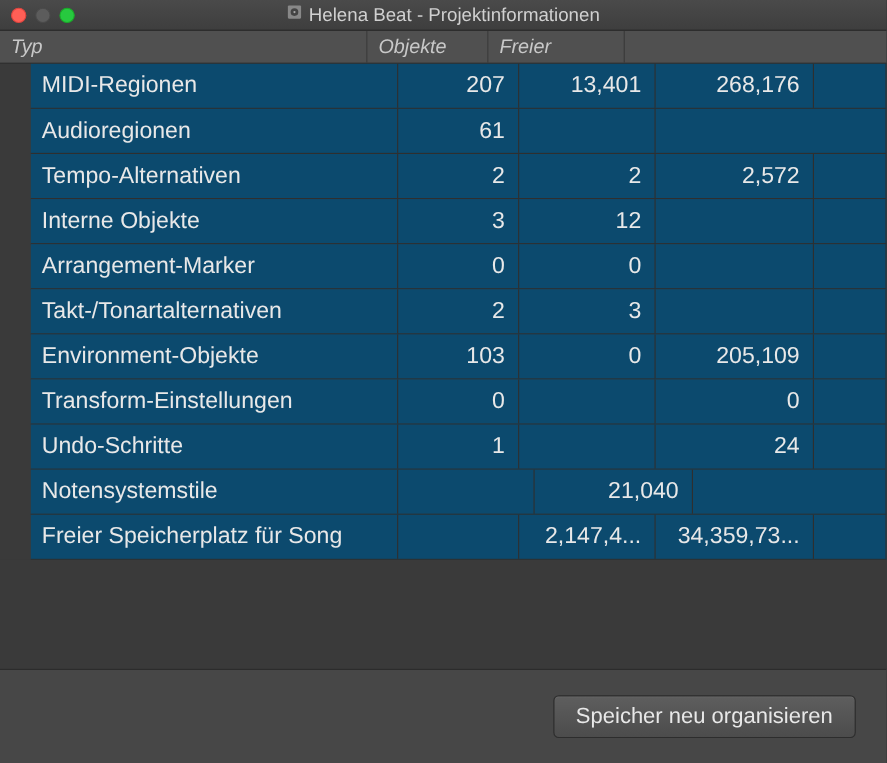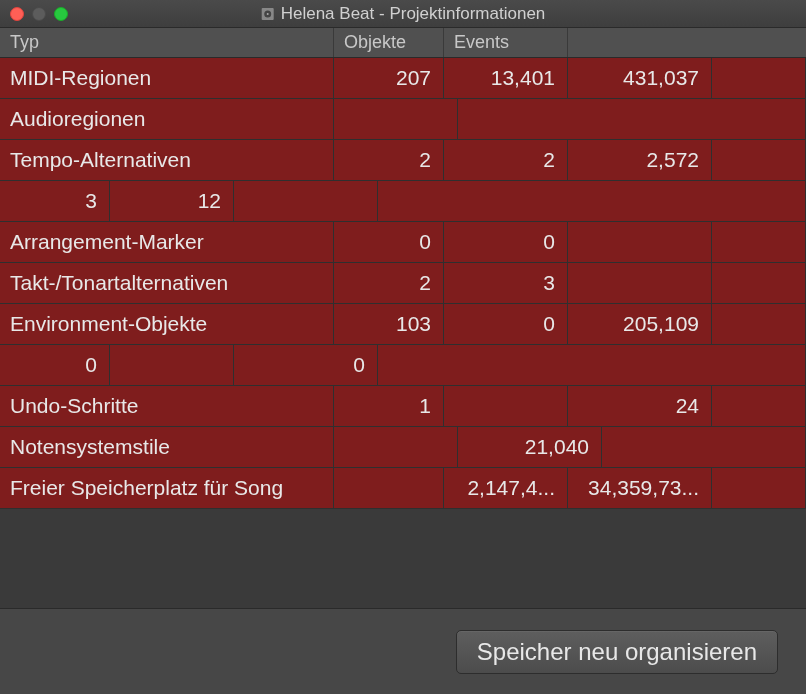--- a/index.html
+++ b/index.html
@@ -38,21 +38,21 @@
     .tl-red { background: #ff5f56; border: 0.5px solid #e0443e; }
     .tl-yellow { background: #5c5c5c; border: 0.5px solid #4a4a4a; }
     .tl-green { background: #27c93f; border: 0.5px solid #1aab29; }
     .title {
       position: absolute;
       left: 50%;
       transform: translateX(-50%);
       font-size: 17px;
       color: #d0d0d0;
       display: flex;
-      align-items: center;
+      align-items: flex-start;
       gap: 6px;
       white-space: nowrap;
     }
     .title-icon {
       width: 14px;
       height: 14px;
       display: inline-flex;
       align-items: center;
       justify-content: center;
     }
@@ -62,34 +62,36 @@
       display: flex;
       border-bottom: 1px solid #2a2a2a;
     }
     .header-cell {
       border-right: 1px solid #3a3a3a;
       display: flex;
       align-items: center;
       padding: 12px 10px;
       font-size: 18px;
       color: #c8c8c8;
+      font-style: italic;
     }
     .col-typ { width: 334px; }
     .col-objekte { width: 110px; text-align: center; }
     .col-events { width: 124px; }
     .col-speicher { width: 144px; }
     .col-extra { flex: 1; border-right: none; }
     .table-body {
       background: #3a3a3a;
     }
     .row {
       height: 41px;
       display: flex;
       border-bottom: 1px solid #2f2f2f;
-      background: #7f1d1d;
+      background: #0c4a6e;
+      margin-left: 28px;
     }
     .cell {
       border-right: 1px solid #2f2f2f;
       display: flex;
       align-items: center;
       padding: 0 12px;
       font-size: 21px;
       color: #e8e8e8;
       overflow: hidden;
       white-space: nowrap;
@@ -111,21 +113,21 @@
       display: flex;
       align-items: center;
       justify-content: flex-end;
       padding: 0 28px;
     }
     .footer-btn {
       background: linear-gradient(to bottom, #5e5e5e, #4c4c4c);
       border: 1px solid #2d2d2d;
       border-radius: 5px;
       color: #e8e8e8;
-      font-size: 24px;
+      font-size: 20px;
       padding: 7px 20px;
       cursor: pointer;
       box-shadow: 0 1px 0 rgba(255,255,255,0.05) inset;
     }
   </style>
 </head>
 <body>
 
 <div class="titlebar">
   <div class="traffic-lights">
@@ -141,45 +143,47 @@
         <circle cx="7" cy="7" r="1" fill="#aaa"></circle>
       </svg>
     </span>
     <span>Helena Beat - Projektinformationen</span>
   </div>
 </div>
 
 <div class="header-row">
   <div class="header-cell col-typ">Typ</div>
   <div class="header-cell col-objekte">Objekte</div>
-  <div class="header-cell col-events">Events</div>
+  <div class="header-cell col-events">Freier</div>
   <div class="header-cell col-extra"></div>
 </div>
 
 <div class="table-body">
   <div class="row">
     <div class="cell col-typ">MIDI-Regionen</div>
     <div class="cell num col-objekte">207</div>
     <div class="cell num col-events">13,401</div>
-    <div class="cell num col-speicher">431,037</div>
+    <div class="cell num col-speicher">268,176</div>
     <div class="cell col-extra"></div>
   </div>
   <div class="row">
     <div class="cell col-typ">Audioregionen</div>
+    <div class="cell num col-objekte">61</div>
     <div class="cell num col-events"></div>
     <div class="cell col-extra"></div>
   </div>
   <div class="row">
     <div class="cell col-typ">Tempo-Alternativen</div>
     <div class="cell num col-objekte">2</div>
     <div class="cell num col-events">2</div>
     <div class="cell num col-speicher">2,572</div>
     <div class="cell col-extra"></div>
   </div>
   <div class="row">
+    <div class="cell col-typ">Interne Objekte</div>
     <div class="cell num col-objekte">3</div>
     <div class="cell num col-events">12</div>
     <div class="cell num col-speicher"></div>
     <div class="cell col-extra"></div>
   </div>
   <div class="row">
     <div class="cell col-typ">Arrangement-Marker</div>
     <div class="cell num col-objekte">0</div>
     <div class="cell num col-events">0</div>
     <div class="cell num col-speicher"></div>
@@ -193,20 +197,21 @@
     <div class="cell col-extra"></div>
   </div>
   <div class="row">
     <div class="cell col-typ">Environment-Objekte</div>
     <div class="cell num col-objekte">103</div>
     <div class="cell num col-events">0</div>
     <div class="cell num col-speicher">205,109</div>
     <div class="cell col-extra"></div>
   </div>
   <div class="row">
+    <div class="cell col-typ">Transform-Einstellungen</div>
     <div class="cell num col-objekte">0</div>
     <div class="cell num col-events"></div>
     <div class="cell num col-speicher">0</div>
     <div class="cell col-extra"></div>
   </div>
   <div class="row">
     <div class="cell col-typ">Undo-Schritte</div>
     <div class="cell num col-objekte">1</div>
     <div class="cell num col-events"></div>
     <div class="cell num col-speicher">24</div>

